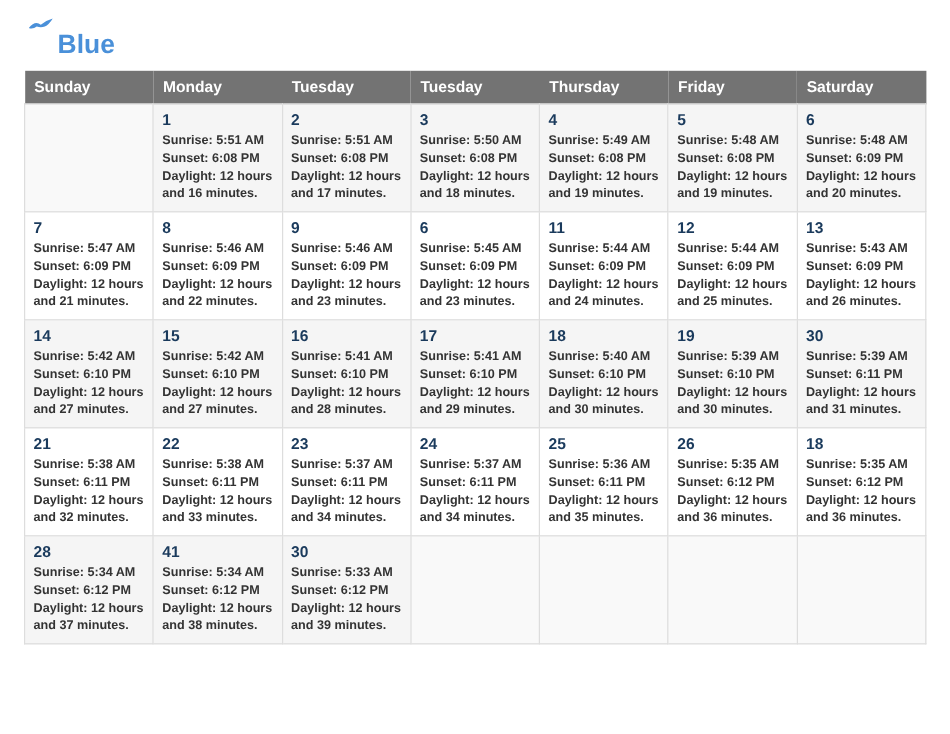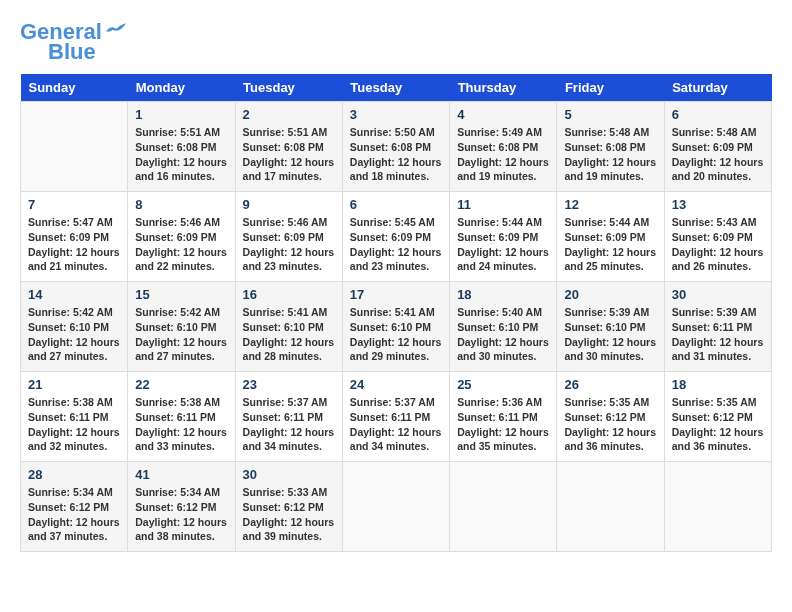--- a/index.html
+++ b/index.html
@@ -47,21 +47,21 @@
     .location-title {
       font-size: 16px;
       color: #333;
     }
     table {
       width: 100%;
       border-collapse: collapse;
       font-size: 11px;
     }
     thead tr {
-      background-color: #1d4ed8;
+      background-color: #737373;
       color: white;
     }
     thead th {
       padding: 6px 8px;
       text-align: left;
       font-size: 13px;
       font-weight: bold;
     }
     tbody tr {
       vertical-align: top;
@@ -94,23 +94,20 @@
     .empty-cell {
       background: #f9f9f9;
     }
   </style>
 </head>
 <body>
 
 <div class="header">
   <div class="logo">
     <div style="display:flex; align-items:center;">
-      <span class="logo-text">
-        <span>General</span>
-      </span>
       <svg class="logo-bird" viewBox="0 0 30 20" style="margin-left:4px; margin-top:-5px;">
         <path d="M0,12 Q8,2 15,8 Q22,2 30,0 Q25,8 20,10 Q15,12 10,10 Q5,14 0,12Z" fill="#4a90d9"></path>
       </svg>
     </div>
     <span class="logo-text" style="color:#4a90d9; margin-top:-4px;margin-left:28px;">Blue</span>
   </div>
   <div class="title-block">
     <div class="month-title"></div>
     <div class="location-title"></div>
   </div>
@@ -201,21 +198,21 @@
         </td>
         <td>
           <div class="day-number">17</div>
           <div class="day-info">Sunrise: 5:41 AM<br>Sunset: 6:10 PM<br>Daylight: 12 hours and 29 minutes.</div>
         </td>
         <td>
           <div class="day-number">18</div>
           <div class="day-info">Sunrise: 5:40 AM<br>Sunset: 6:10 PM<br>Daylight: 12 hours and 30 minutes.</div>
         </td>
         <td>
-          <div class="day-number">20</div>
+          <div class="day-number">19</div>
           <div class="day-info">Sunrise: 5:39 AM<br>Sunset: 6:10 PM<br>Daylight: 12 hours and 30 minutes.</div>
         </td>
         <td>
           <div class="day-number">30</div>
           <div class="day-info">Sunrise: 5:39 AM<br>Sunset: 6:11 PM<br>Daylight: 12 hours and 31 minutes.</div>
         </td>
       </tr>
       <tr>
         <td>
           <div class="day-number">21</div>

